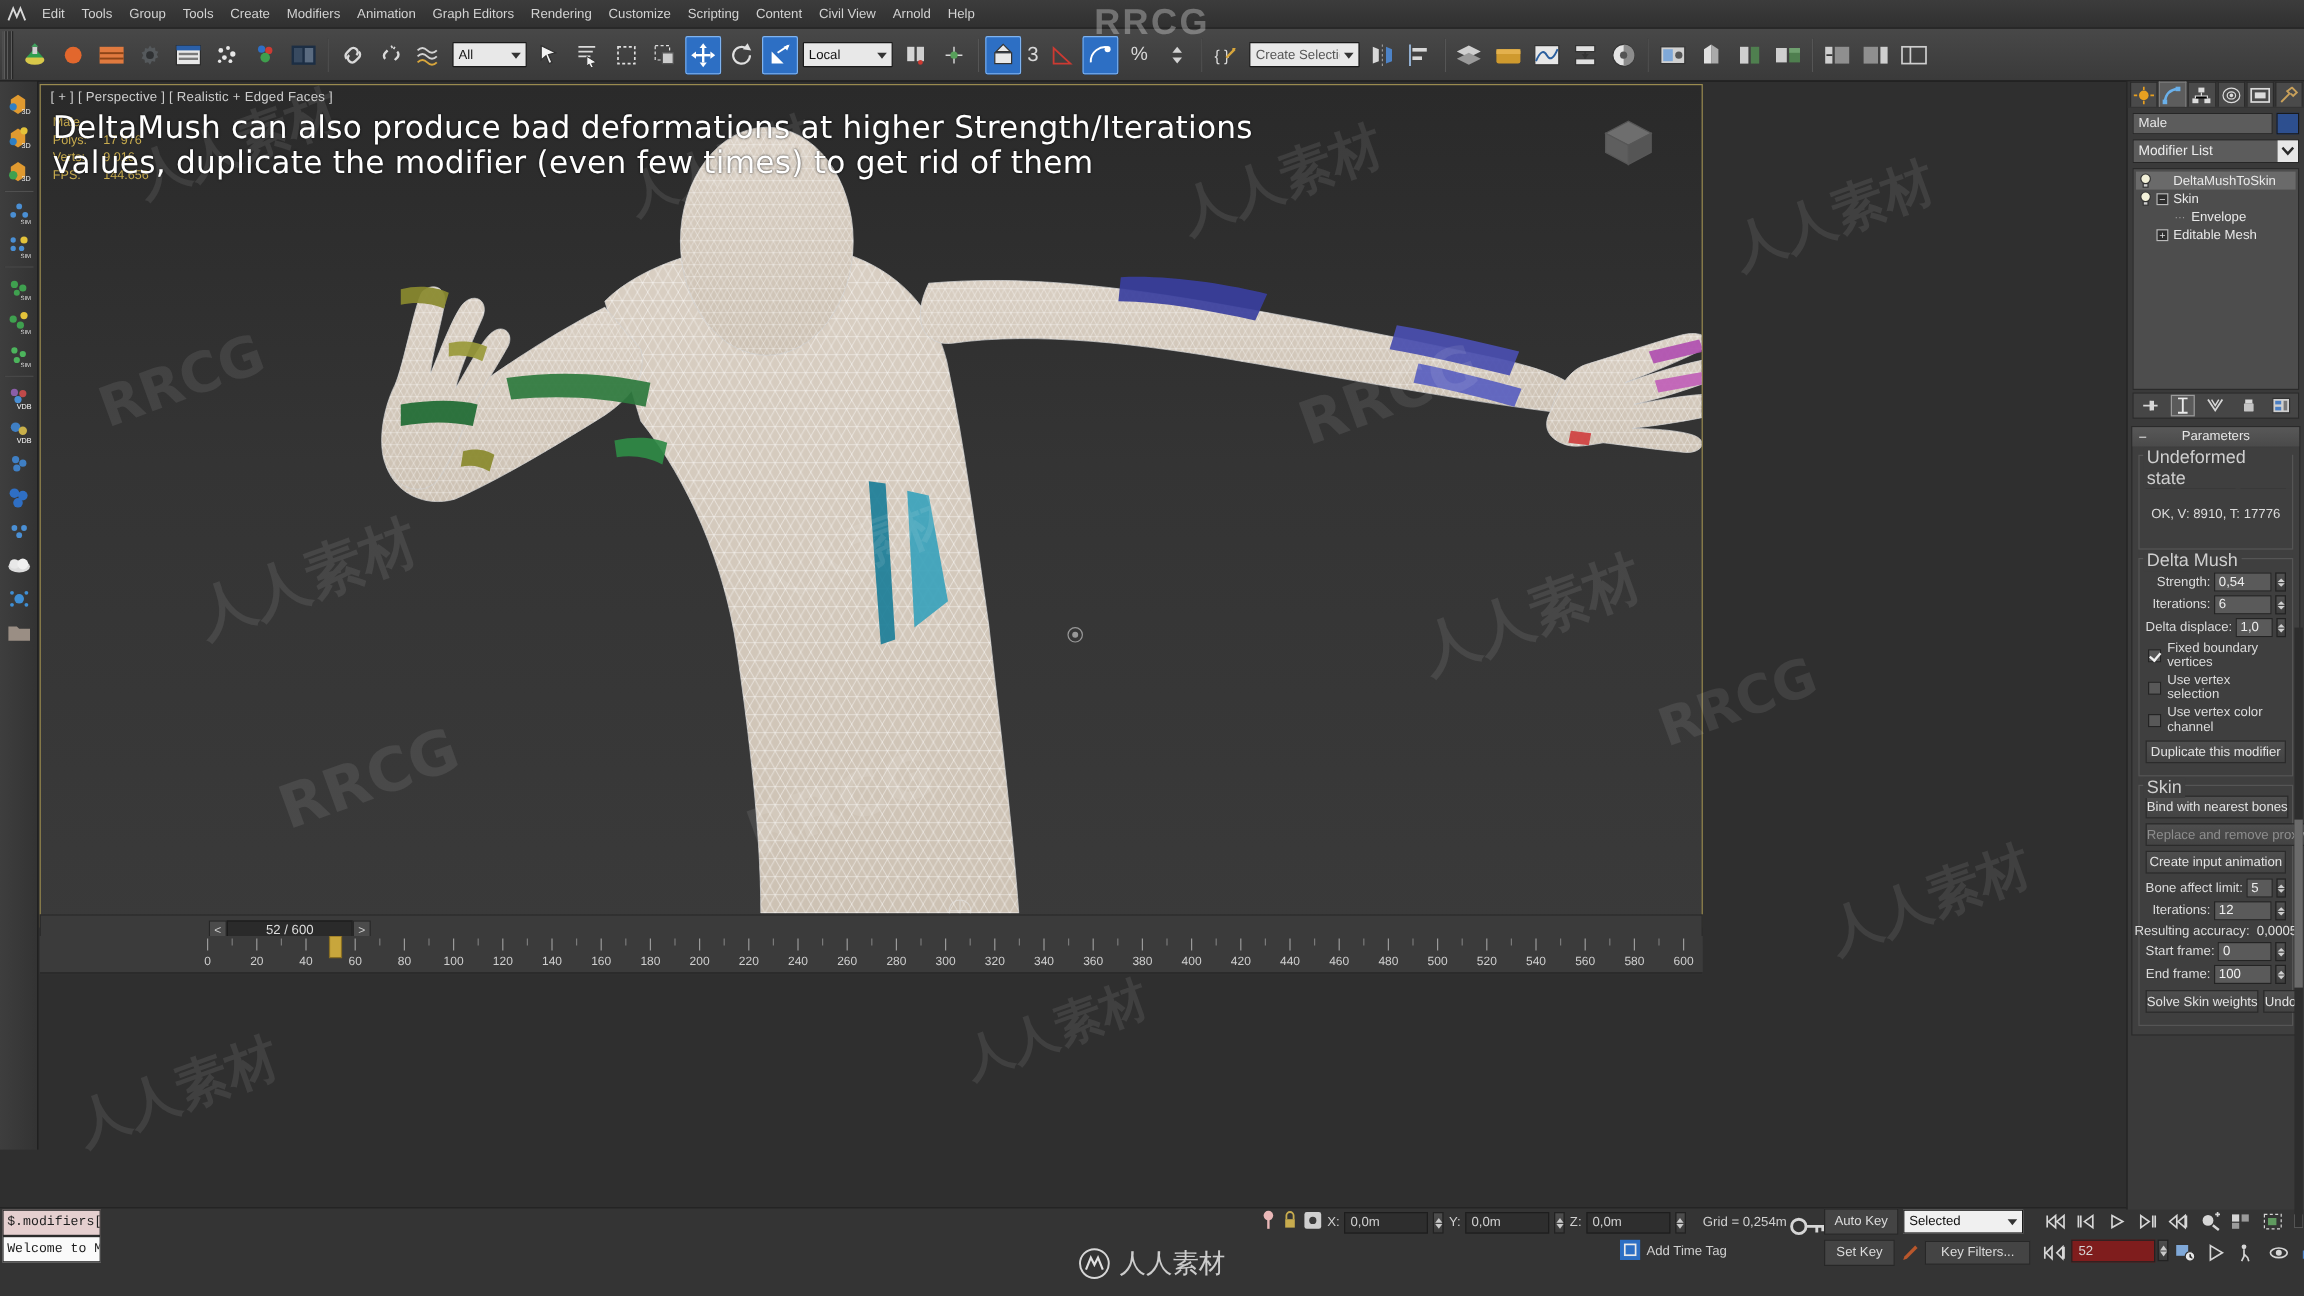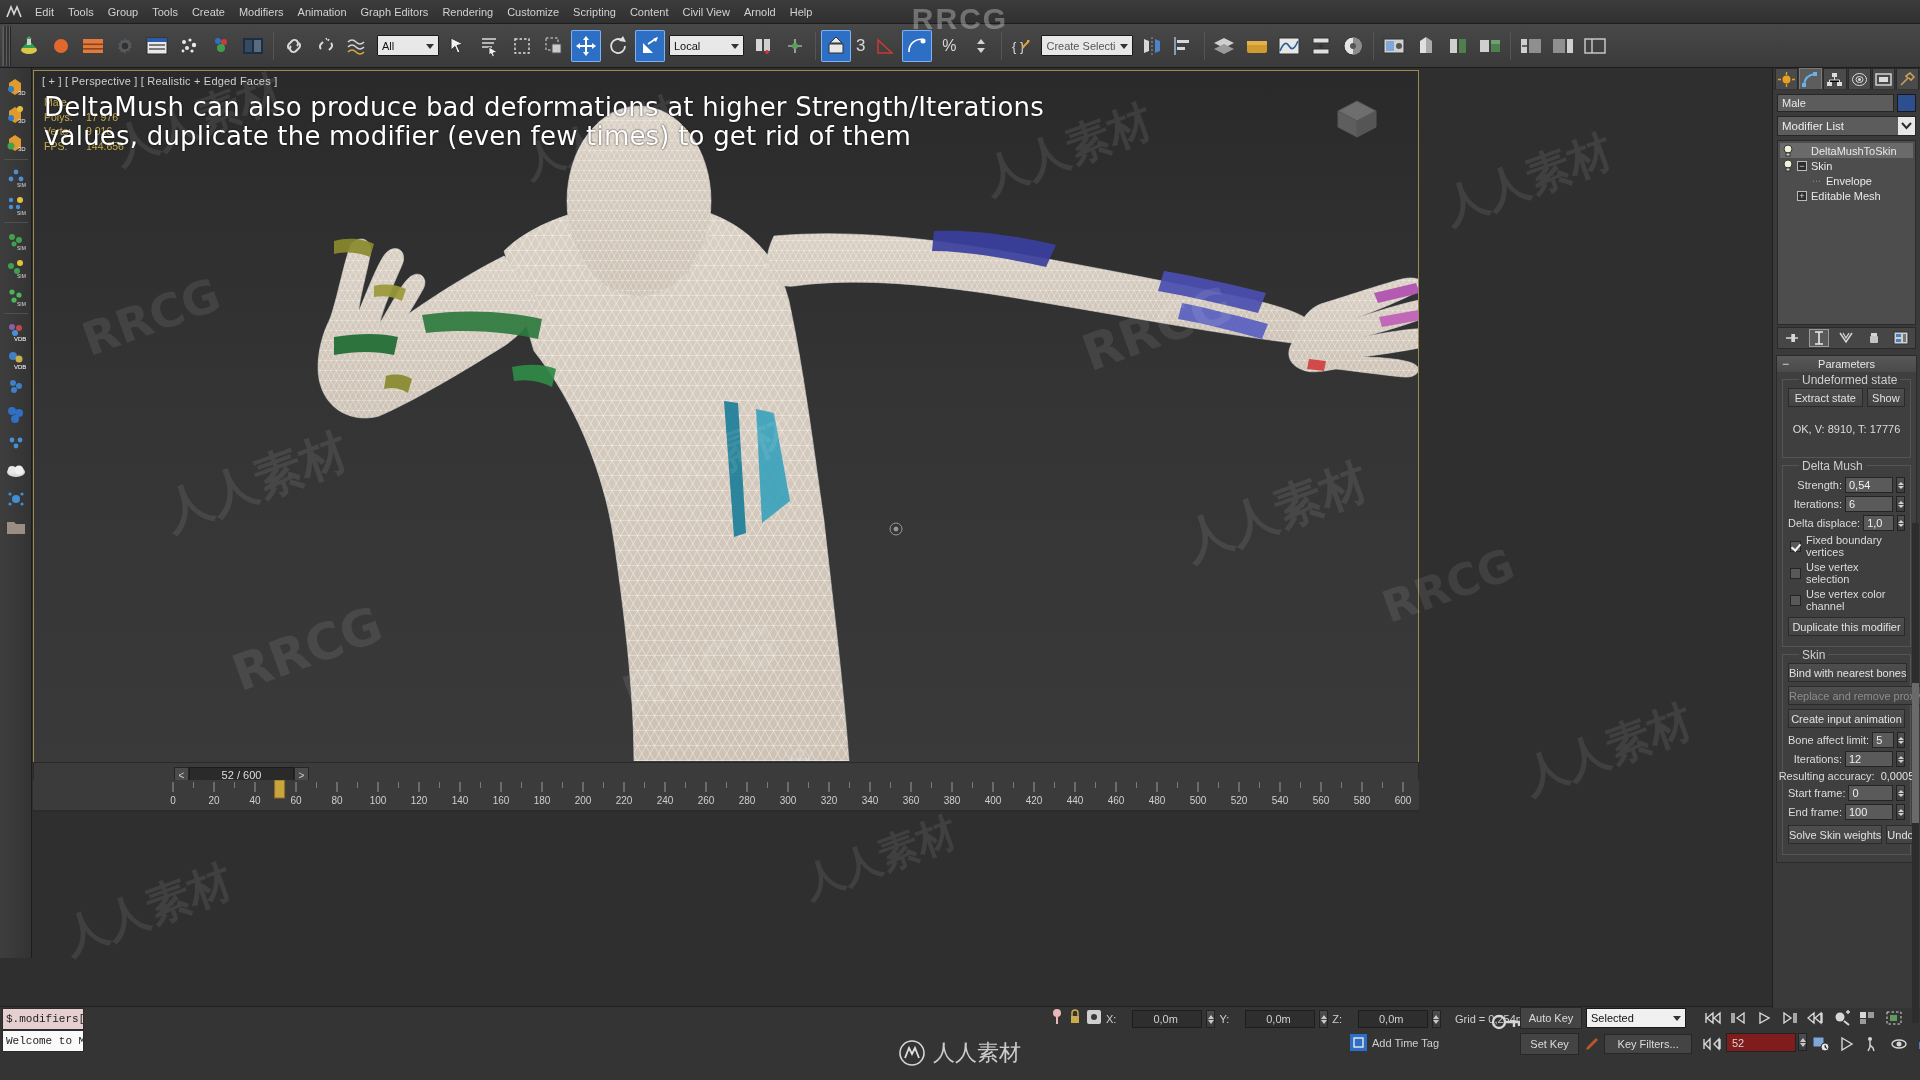--- a/index.html
+++ b/index.html
@@ -104,21 +104,21 @@
   .mxs{position:absolute;left:2px;top:1008px;width:82px;}
   .mxs .ln{height:22px;border:1px solid #2b2b2b;font-family:"Liberation Mono",monospace;font-size:11px;color:#1d1d1d;display:flex;align-items:center;padding-left:3px;overflow:hidden;white-space:nowrap;}
   .mxs .l1{background:#e5cfcf;}
   .mxs .l2{background:#fafafa;}
   .statusCol{position:absolute;left:88px;top:1008px;width:1000px;}
   .statusCol .sl{height:22px;background:#3c3c3c;border:1px solid #2b2b2b;color:#cfcfcf;font-size:11px;display:flex;align-items:center;padding-left:7px;}
   .statusCol .sl2{background:#383838;color:#bdbdbd;}
 
   .coords{position:absolute;left:1050px;top:1008px;height:22px;display:flex;align-items:center;gap:4px;}
   .cxlabel{color:#cfcfcf;font-size:11px;}
-  .cxfield{width:70px;height:18px;background:#2e2e2e;border:1px solid #1d1d1d;color:#d0d0d0;font-size:11px;display:flex;align-items:center;padding-left:20px;margin-left:12px;}
+  .cxfield{width:70px;height:18px;background:#2e2e2e;border:1px solid #1d1d1d;color:#d0d0d0;font-size:11px;display:flex;align-items:center;padding-left:4px;}
   .spin{width:9px;height:18px;background:linear-gradient(#4e4e4e,#3a3a3a);border:1px solid #222;display:flex;flex-direction:column;justify-content:center;align-items:center;}
   .spin i{display:block;width:0;height:0;border-left:3px solid transparent;border-right:3px solid transparent;}
   .spin .up{border-bottom:4px solid #c9c9c9;margin-bottom:1px;}
   .spin .dn{border-top:4px solid #c9c9c9;}
   .gridtxt{color:#cfcfcf;font-size:11px;margin-left:10px;}
   .addtime{position:absolute;left:1350px;top:1032px;height:22px;display:flex;align-items:center;gap:5px;color:#cfcfcf;font-size:11px;}
 
   .animbox{position:absolute;left:1520px;top:1007px;width:172px;height:52px;}
   .akbtn{width:62px;height:22px;background:#444;border:1px solid #272727;color:#dcdcdc;font-size:11px;display:flex;align-items:center;justify-content:center;}
   .selcombo{width:100px;height:20px;background:#f0f0f0;border:1px solid #1a1a1a;font-size:11px;color:#111;display:flex;align-items:center;padding-left:4px;position:relative;}
@@ -144,21 +144,21 @@
   .bulb{width:12px;height:13px;margin-right:3px;flex:none;}
   .pm{width:10px;height:10px;border:1px solid #bbb;background:#2e2e2e;color:#ddd;font-size:9px;line-height:8px;text-align:center;margin-right:4px;flex:none;}
   .stacktools{margin:2px 4px;height:22px;background:#464646;border:1px solid #2a2a2a;display:flex;align-items:center;justify-content:space-around;}
   .stbtn{width:20px;height:18px;display:flex;align-items:center;justify-content:center;}
   .stbtn.act{border:1px solid #9a9a9a;background:#5a5a5a;}
 
   .rollup{margin:6px 3px 0 3px;background:#3f3f3f;border:1px solid #2a2a2a;}
   .rolltitle{height:16px;background:linear-gradient(#585858,#4a4a4a);display:flex;align-items:center;justify-content:center;position:relative;color:#e7e7e7;font-size:11px;}
   .rolltitle .mn{position:absolute;left:5px;color:#ddd;font-size:12px;line-height:10px;}
   .grp{margin:7px 5px;border:1px solid #555;padding:8px 5px 6px 5px;position:relative;}
-  .grp > .gl{position:absolute;top:-7px;left:16px;background:#3f3f3f;padding:0 3px;font-size:12px;color:#cfcfcf;}
+  .grp > .gl{position:absolute;top:-7px;left:3px;background:#3f3f3f;padding:0 3px;font-size:15px;color:#cfcfcf;}
   .btnrow{display:flex;gap:4px;margin-bottom:4px;}
   .mbtn{flex:1;height:19px;background:linear-gradient(#4e4e4e,#434343);border:1px solid #2b2b2b;color:#e2e2e2;font-size:11px;display:flex;align-items:center;justify-content:center;white-space:nowrap;}
   .mbtn.dim{color:#8e8e8e;}
   .infoline{text-align:center;font-size:11px;color:#dcdcdc;margin:16px 0;}
   .prow{display:flex;align-items:center;justify-content:flex-end;margin:3px 0;gap:3px;}
   .plab{font-size:11px;color:#dcdcdc;white-space:nowrap;}
   .pfield{width:48px;height:16px;background:#5a5a5a;border:1px solid #242424;color:#efefef;font-size:11px;display:flex;align-items:center;padding-left:3px;}
   .pspin{width:9px;height:16px;background:linear-gradient(#515151,#3d3d3d);border:1px solid #222;display:flex;flex-direction:column;justify-content:center;align-items:center;}
   .pspin i{width:0;height:0;border-left:3px solid transparent;border-right:3px solid transparent;}
   .pspin .u{border-bottom:3px solid #d0d0d0;margin-bottom:1px;}

